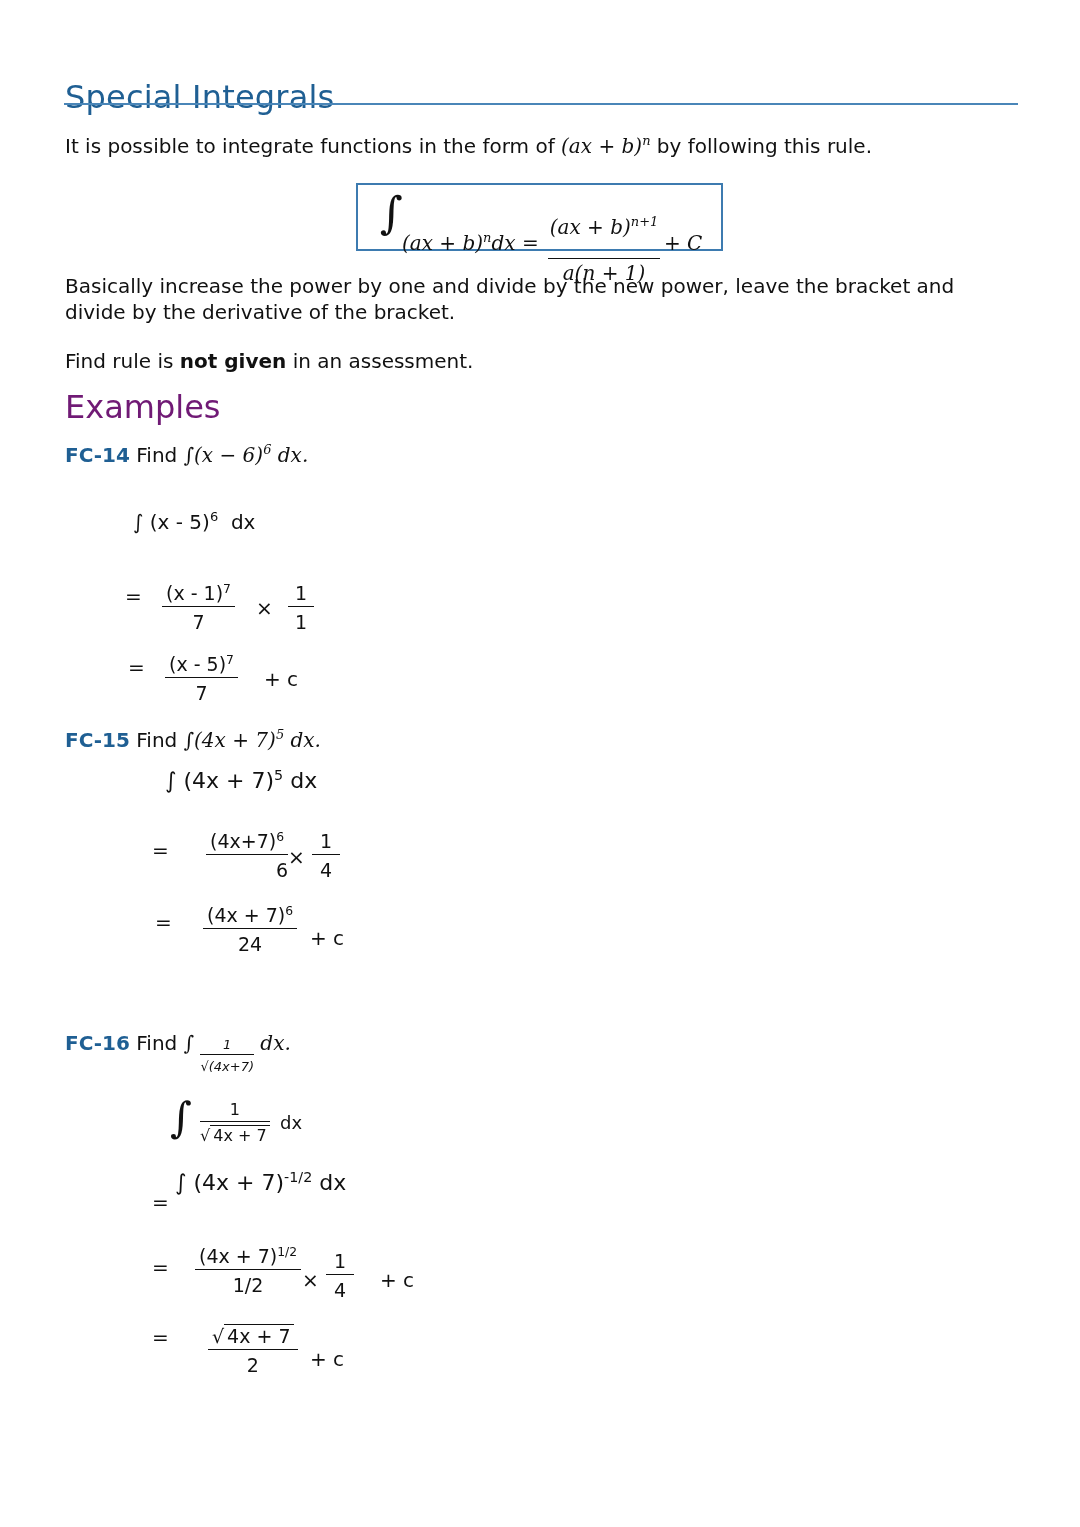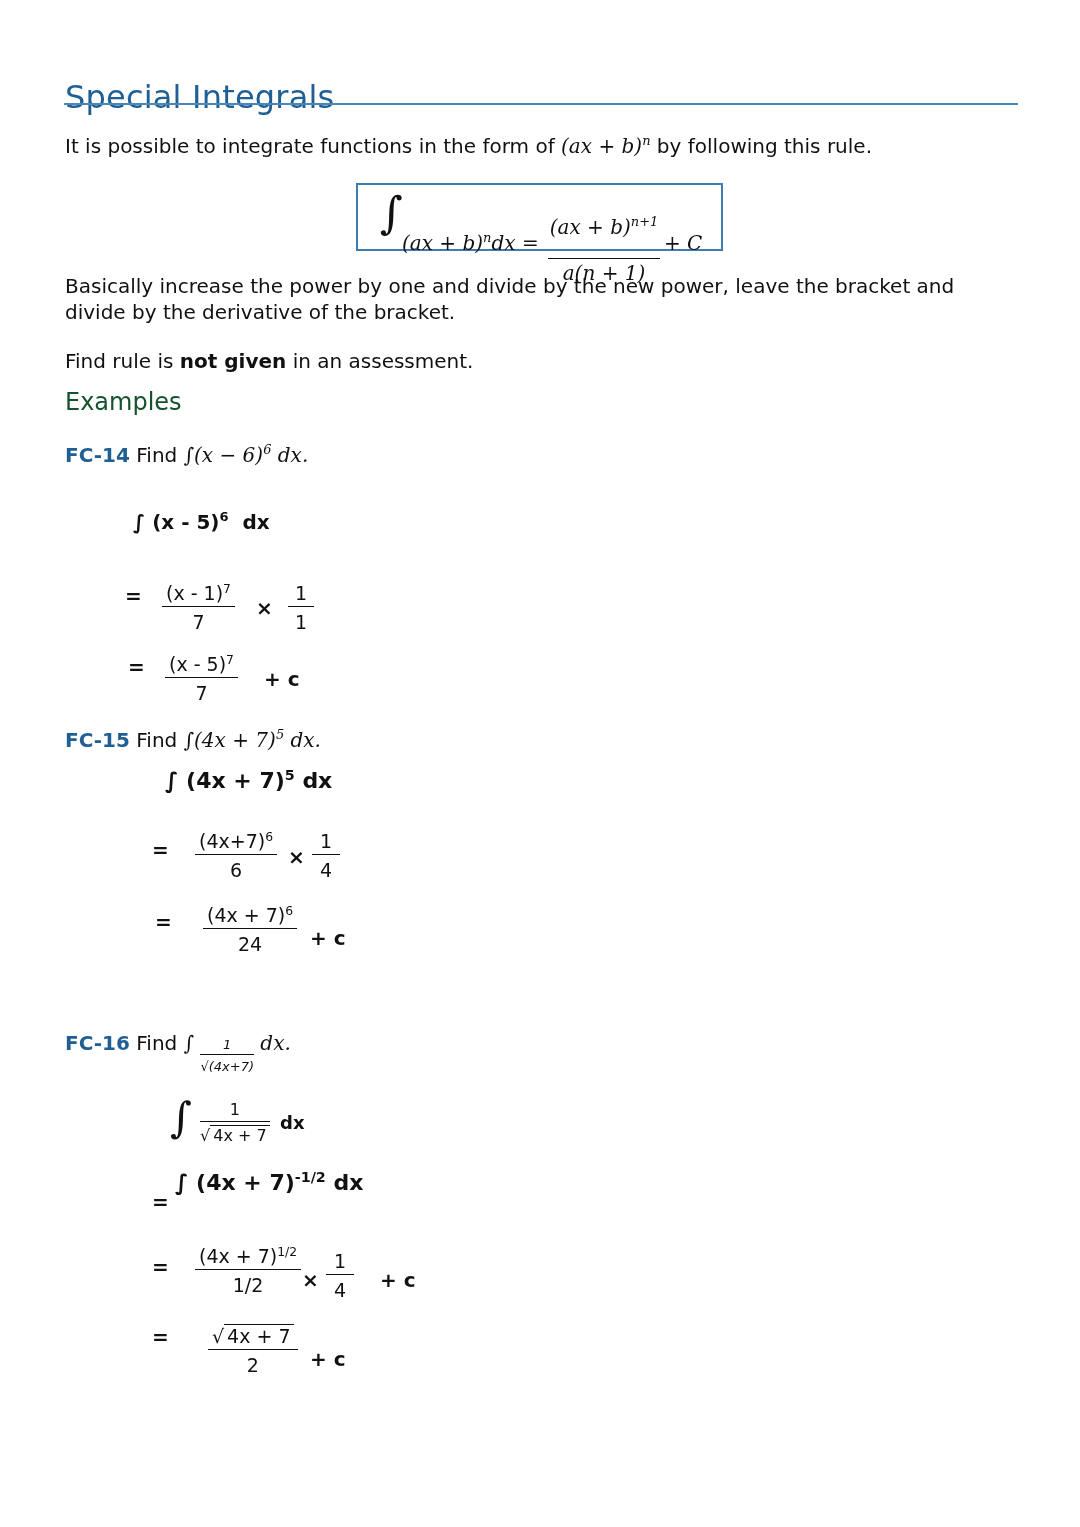--- a/index.html
+++ b/index.html
@@ -11,24 +11,24 @@
   .para { left: 65px; font-size: 20px; line-height: 26px; color: #111; }
   .math { font-family: "DejaVu Serif", "Liberation Serif", serif; font-style: italic; margin-top: 26px; }
   sup { font-size: 0.65em; line-height: 0; }
   .formula-box { left: 356px; top: 183px; width: 367px; height: 68px; border: 2px solid #3d7bb0; box-sizing: border-box; }
   .fb-int { position: absolute; left: 22px; top: 2px; font-size: 44px; font-family: "DejaVu Serif", serif; }
   .fb-lhs { position: absolute; left: 44px; top: 20px; font-size: 20px; text-align: right; }
   .fb-frac { position: absolute; left: 190px; top: 4px; width: 112px; text-align: center; font-size: 20px; }
   .fb-frac .num { display: block; border-bottom: 1.5px solid #111; padding-bottom: 19px; }
   .fb-frac .den { display: block; padding-top: 2px; }
   .fb-plus { position: absolute; left: 306px; top: 20px; font-size: 20px; }
-  .section { left: 65px; top: 388px; font-size: 24px; color: #14532d; }
+  .section { left: 65px; top: 388px; font-size: 32px; color: #701a75; }
   .q-label { color: #1f5f93; font-weight: bold; }
   .q { left: 65px; font-size: 20px; }
-  .hw { position: absolute; font-family: "DejaVu Sans", sans-serif; color: #111; font-size: 20px; font-weight: 700; }
+  .hw { position: absolute; font-family: "DejaVu Sans", sans-serif; color: #111; font-size: 20px; font-weight: 400; }
   .hw-frac { position: absolute; text-align: center; font-family: "DejaVu Sans", sans-serif; font-size: 19px; }
   .hw-frac .num { display: block; border-bottom: 1.5px solid #111; padding: 0 4px 2px 4px; }
   .hw-frac .den { display: block; padding-top: 4px; }
   .big-int { position: absolute; font-family: "DejaVu Serif", serif; font-size: 42px; }
   .sqrt { border-top: 1.5px solid #111; padding: 0 3px; margin-top: 12px; }
 </style>
 </head>
 <body>
 
 <div class="abs title">Special Integrals</div>
@@ -78,21 +78,21 @@
     </span>
   <span class="hw" style="left:264px; top:667px;">+ c</span>
 </div>
 
 <div class="abs q" style="top:728px;">
   <span class="q-label">FC-15</span> <span>Find</span> <span class="math"><span>∫(4x + 7)</span><sup>5</sup><span> dx.</span></span>
 </div>
 <div>
   <span class="hw" style="left:165px; top:768px; font-size:22px;"><span>∫ (4x + 7)</span><sup>5</sup> <span>dx</span></span>
   <span class="hw" style="left:152px; top:838px;">=</span>
-  <span class="hw-frac" style="left:195px; top:830px;">
+  <span class="hw-frac" style="left:206px; top:830px;text-align:right;">
       <span class="num"><span>(4x+7)</span><sup>6</sup></span>
       <span class="den">6</span>
     </span>
   <span class="hw" style="left:288px; top:845px;">×</span>
   <span class="hw-frac" style="left:312px; top:830px; width:28px;">
       <span class="num">1</span>
       <span class="den">4</span>
     </span>
   <span class="hw" style="left:155px; top:910px;">=</span>
   <span class="hw-frac" style="left:203px; top:904px;">

